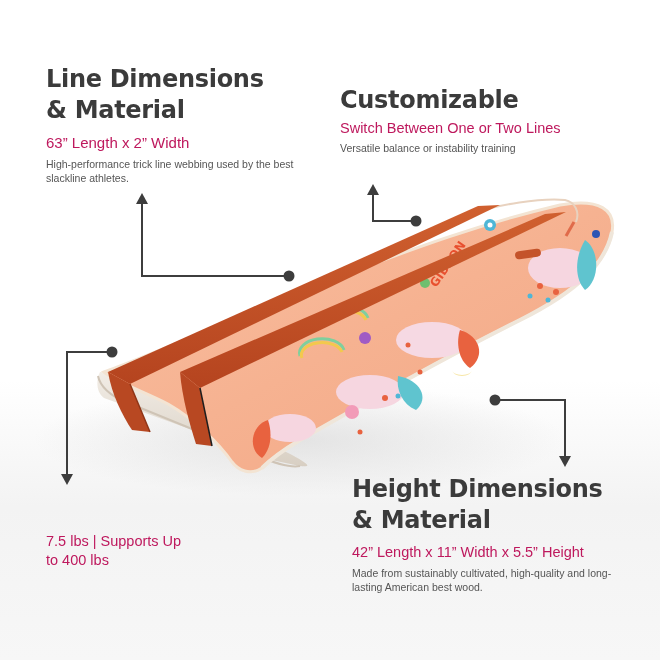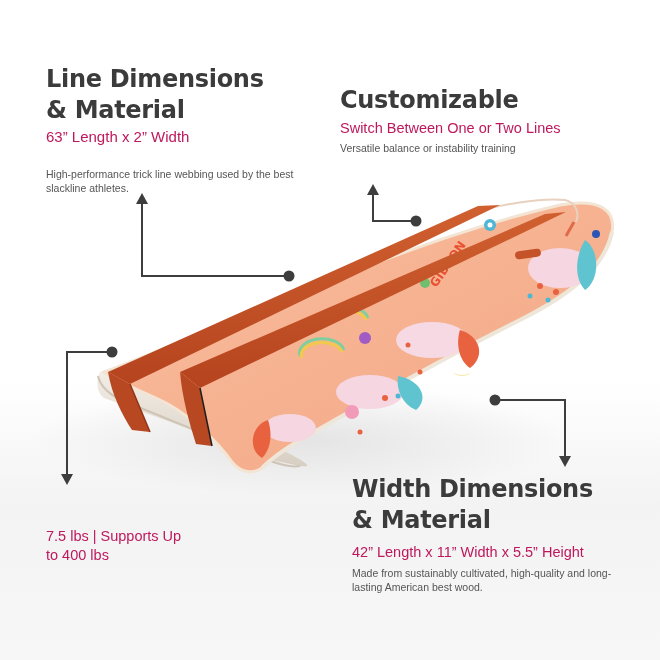--- a/index.html
+++ b/index.html
@@ -143,41 +143,41 @@
       <circle cx="495" cy="400" r="5.5"></circle>
       <polygon points="559,456 565,467 571,456"></polygon>
     </g>
   </svg>
 
   <div class="block" style="left:46px; top:64px;">
     <h2 class="heading">
       <span>Line Dimensions</span><br>
       <span>&amp; Material</span>
     </h2>
-    <p class="subhead" style="margin-top:1px; font-size:15px;">63” Length x 2” Width</p>
-    <p class="body-text" style="margin-top:20px; width:260px;">High-performance trick line webbing used by the best slackline athletes.</p>
+    <p class="subhead" style="margin-top:7px; font-size:15px;">63” Length x 2” Width</p>
+    <p class="body-text" style="margin-top:4px; width:260px;">High-performance trick line webbing used by the best slackline athletes.</p>
   </div>
 
   <div class="block" style="left:340px; top:85px;">
     <h2 class="heading">Customizable</h2>
     <p class="subhead" style="margin-top:2px;">Switch Between One or Two Lines</p>
     <p class="body-text" style="margin-top:3px;">Versatile balance or instability training</p>
   </div>
 
   <div class="block" style="left:46px; top:496px;">
     <h2 class="heading">
       <br>
     </h2>
-    <p class="subhead" style="line-height:19px;">
+    <p class="subhead" style="margin-top:5px; line-height:19px;">
       <span>7.5 lbs | Supports Up</span><br>
       <span>to 400 lbs</span>
     </p>
   </div>
 
   <div class="block" style="left:352px; top:474px;">
     <h2 class="heading">
-      <span>Width Dimensions</span><br>
+      <span>Height Dimensions</span><br>
       <span>&amp; Material</span>
     </h2>
     <p class="subhead" style="margin-top:6px;">42” Length x 11” Width x 5.5” Height</p>
     <p class="body-text" style="margin-top:4px; width:270px;">Made from sustainably cultivated, high-quality and long-lasting American best wood.</p>
   </div>
 </div>
 
 </body></html>

